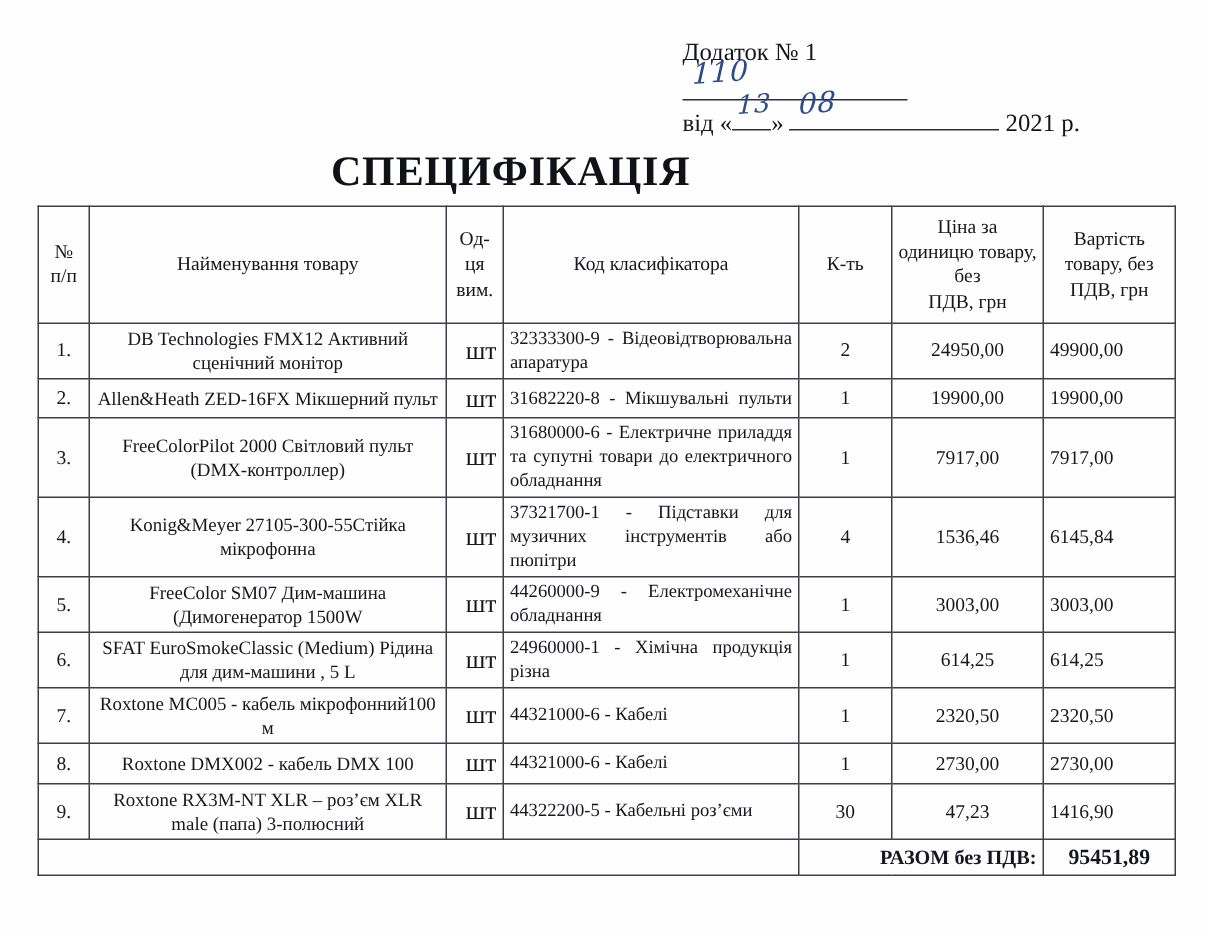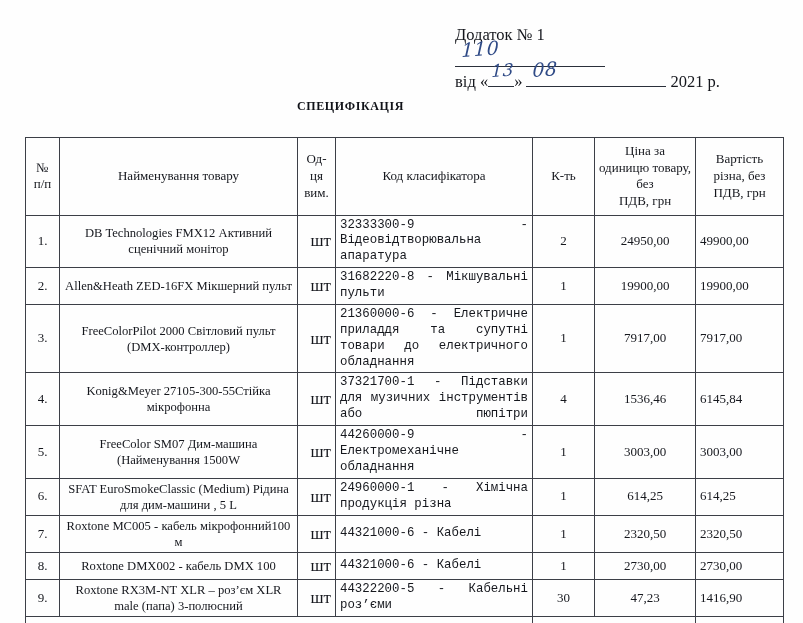--- a/index.html
+++ b/index.html
@@ -71,25 +71,24 @@
   .blank-num { width: 150px; }
   .blank-month { width: 140px; margin: 0 4px; }
 
   
   .doc-title {
     position: absolute;
     top: 99px;
     left: 0;
     width: 681px;
     text-align: center;
-    font-size: 12px;
+    font-size: 28px;
     font-weight: bold;
     letter-spacing: 0.6px;
     color: #101218;
-    padding-left: 10px;
   }
 
   
   .table-wrap {
     position: absolute;
     left: 25px;
     top: 137px;
     width: 758px;
   }
   table.spec {
@@ -117,21 +116,21 @@
   col.c-name  { width: 238px; }
   col.c-unit  { width: 38px; }
   col.c-code  { width: 197px; }
   col.c-qty   { width: 62px; }
   col.c-price { width: 101px; }
   col.c-total { width: 88px; }
 
   td.num   { text-align: center; font-size: 13px; }
   td.name  { text-align: center;   padding-left: 7px; font-size: 12.6px; }
   td.unit  { text-align: right; font-size: 17px; }
-  td.code  { text-align: justify; text-align-last: left; padding-left: 5px; padding-right: 5px; font-size: 12.4px; font-family: Liberation Mono, monospace; }
+  td.code  { text-align: justify; text-align-last: left; padding-left: 5px; padding-right: 5px; font-size: 12.4px; }
   td.code.j { text-align: justify; text-align-last: justify; }
   td.qty   { text-align: center; font-size: 13px; }
   td.price { text-align: center; font-size: 13px; }
   td.total { text-align: left; font-size: 13px; margin-top: 43px; }
 
   
   tr.totals td {
     height: 19px;
   }
   td.tot-label {
@@ -207,21 +206,21 @@
           <th>
             <div>К-ть</div>
           </th>
           <th>
             <div>Ціна за</div>
             <div>одиницю товару, без</div>
             <div>ПДВ, грн</div>
           </th>
           <th>
             <div>Вартість</div>
-            <div>різна, без</div>
+            <div>товару, без</div>
             <div>ПДВ, грн</div>
           </th>
         </tr>
       </thead>
       <tbody id="spec-body">
           <tr>
             <td class="num">1.</td>
             <td class="name">DB Technologies FMX12  Активний сценічний монітор</td>
             <td class="unit">шт</td>
             <td class="code">32333300-9 - Відеовідтворювальна апаратура</td>
@@ -235,37 +234,37 @@
             <td class="unit">шт</td>
             <td class="code j">31682220-8  -  Мікшувальні пульти</td>
             <td class="qty">1</td>
             <td class="price">19900,00</td>
             <td class="total">19900,00</td>
           </tr>
           <tr>
             <td class="num">3.</td>
             <td class="name">FreeColorPilot 2000 Світловий пульт (DMX-контроллер)</td>
             <td class="unit">шт</td>
-            <td class="code">21360000-6 - Електричне приладдя та супутні товари до електричного обладнання</td>
+            <td class="code">31680000-6 - Електричне приладдя та супутні товари до електричного обладнання</td>
             <td class="qty">1</td>
             <td class="price">7917,00</td>
             <td class="total">7917,00</td>
           </tr>
           <tr>
             <td class="num">4.</td>
             <td class="name">Konig&amp;Meyer 27105-300-55Стійка мікрофонна</td>
             <td class="unit">шт</td>
             <td class="code j">37321700-1  -  Підставки  для музичних  інструментів  або пюпітри</td>
             <td class="qty">4</td>
             <td class="price">1536,46</td>
             <td class="total">6145,84</td>
           </tr>
           <tr>
             <td class="num">5.</td>
-            <td class="name">FreeColor SM07 Дим-машина (Найменування  1500W</td>
+            <td class="name">FreeColor SM07 Дим-машина (Димогенератор  1500W</td>
             <td class="unit">шт</td>
             <td class="code">44260000-9 - Електромеханічне обладнання</td>
             <td class="qty">1</td>
             <td class="price">3003,00</td>
             <td class="total">3003,00</td>
           </tr>
           <tr>
             <td class="num">6.</td>
             <td class="name">SFAT EuroSmokeClassic (Medium) Рідина для дим-машини , 5 L</td>
             <td class="unit">шт</td>

